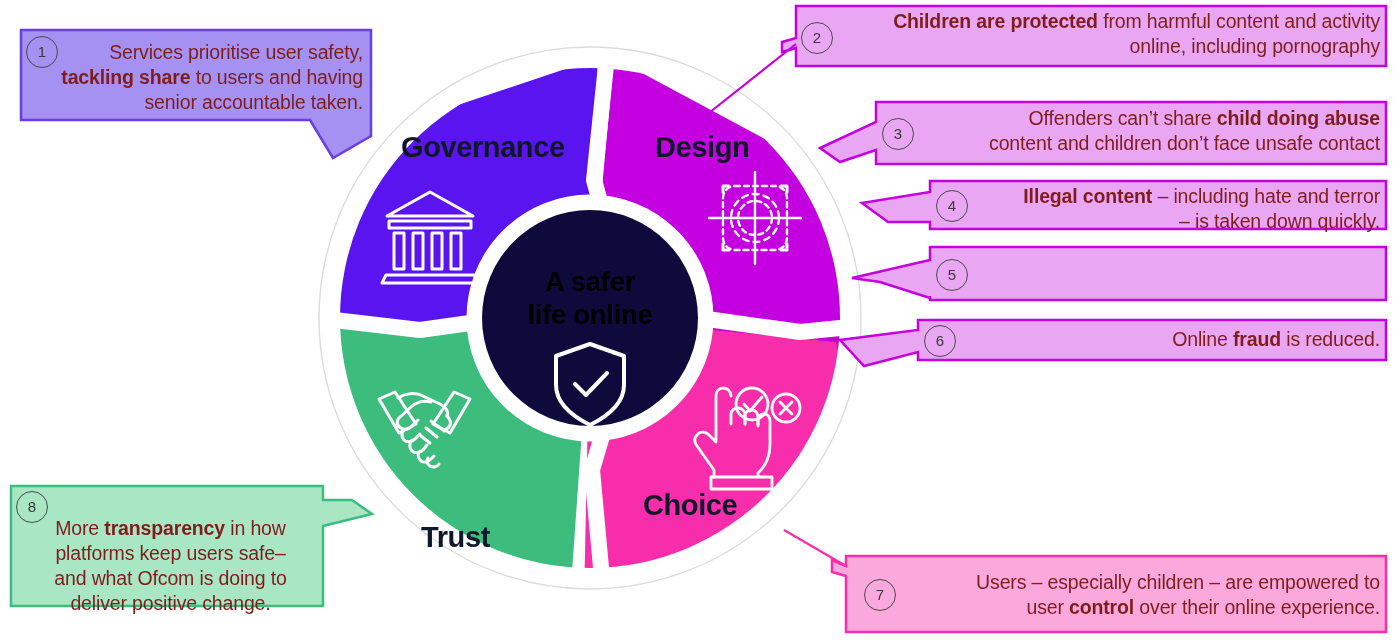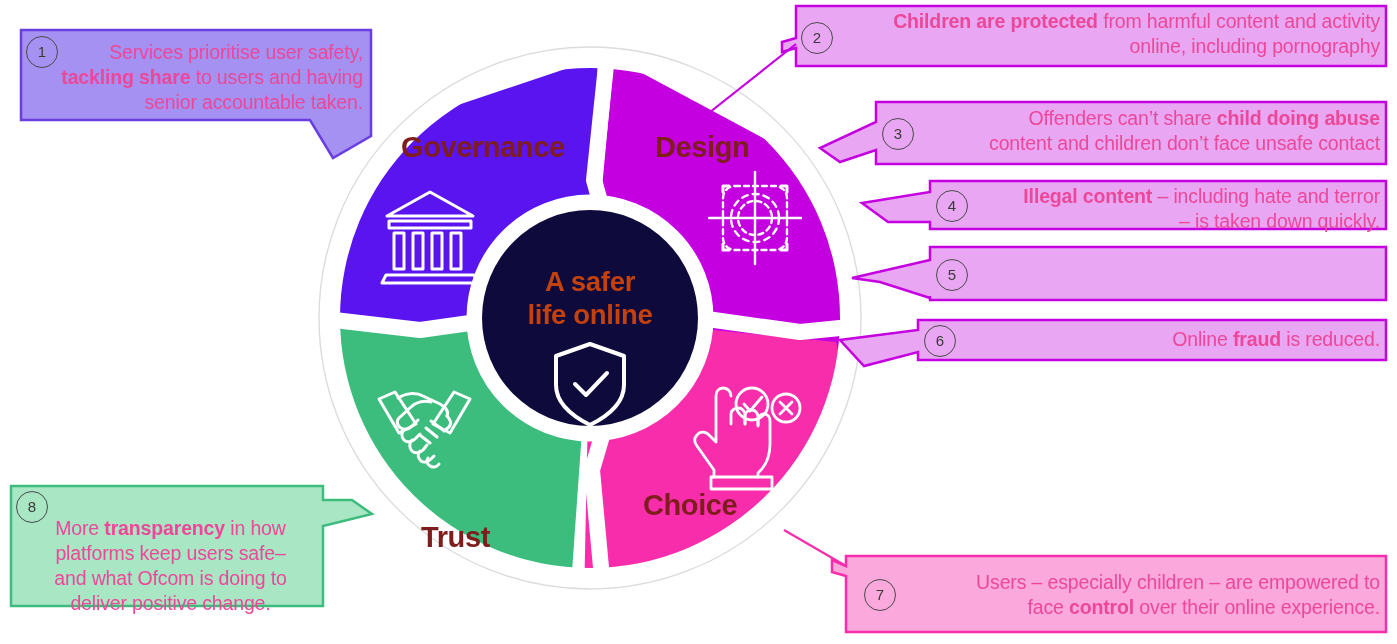--- a/index.html
+++ b/index.html
@@ -9,45 +9,45 @@
     color:#111111;
   }
   #stage{position:absolute;inset:0;}
   svg.layer{position:absolute;left:0;top:0;width:1397px;height:644px;}
 
   
   .callout-text{
     position:absolute;
     font-size:19.5px;
     line-height:25px;
-    color:#ec4899;
+    color:#7f1d1d;
     white-space:pre-line;
     letter-spacing:-0.15px;
   }
   .callout-text b{font-weight:bold;}
   .ta-right{text-align:right;}
   .ta-center{text-align:center;}
 
   .num{
     position:absolute;
     width:30px;height:30px;border-radius:50%;
     border:1.3px solid #4a4a4a;
     color:#3a3a3a;
     font-size:15px;line-height:29px;text-align:center;
     font-family:"Liberation Sans","DejaVu Sans",sans-serif;
     background:transparent;
   }
 
   
   .wheel-label{
-    position:absolute;color:#7f1d1d;font-weight:bold;
+    position:absolute;color:#0f172a;font-weight:bold;
     font-size:29px;letter-spacing:-0.4px;white-space:nowrap;
   }
   .hub-text{
-    position:absolute;color:#c2410c;font-weight:bold;
+    position:absolute;color:#000000;font-weight:bold;
     font-size:27.5px;line-height:33px;text-align:center;white-space:pre-line;
     letter-spacing:-0.3px;
   }
 </style>
 </head>
 <body>
 
 <div id="stage">
 
   <svg class="layer" viewBox="0 0 1397 644">
@@ -194,17 +194,17 @@
 
   <div class="callout-text ta-right" style="left:820px;top:9px;width:560px;"><b>Children are protected</b><span> from harmful content and activity</span><br><span>online, including pornography</span></div>
 
   <div class="callout-text ta-right" style="left:900px;top:106px;width:480px;"><span>Offenders can’t share </span><b>child doing abuse</b><br><span>content and children don’t face unsafe contact</span></div>
 
   <div class="callout-text ta-right" style="left:950px;top:184px;width:430px;"><b>Illegal content</b><span> – including hate and terror</span><br><span>– is taken down quickly.</span></div>
 
 
   <div class="callout-text ta-right" style="left:950px;top:327px;width:430px;"><span>Online </span><b>fraud</b><span> is reduced.</span></div>
 
-  <div class="callout-text ta-right" style="left:900px;top:570px;width:480px;"><span>Users – especially children – are empowered to</span><br><span>face </span><b>control</b><span> over their online experience.</span></div>
+  <div class="callout-text ta-right" style="left:900px;top:570px;width:480px;"><span>Users – especially children – are empowered to</span><br><span>user </span><b>control</b><span> over their online experience.</span></div>
 
   <div class="callout-text ta-center" style="left:28px;top:516px;width:285px;"><span>More </span><b>transparency</b><span> in how</span><br><span>platforms keep users safe–</span><br><span>and what Ofcom is doing to</span><br><span>deliver positive change.</span></div>
 
 </div>
 
 </body></html>

